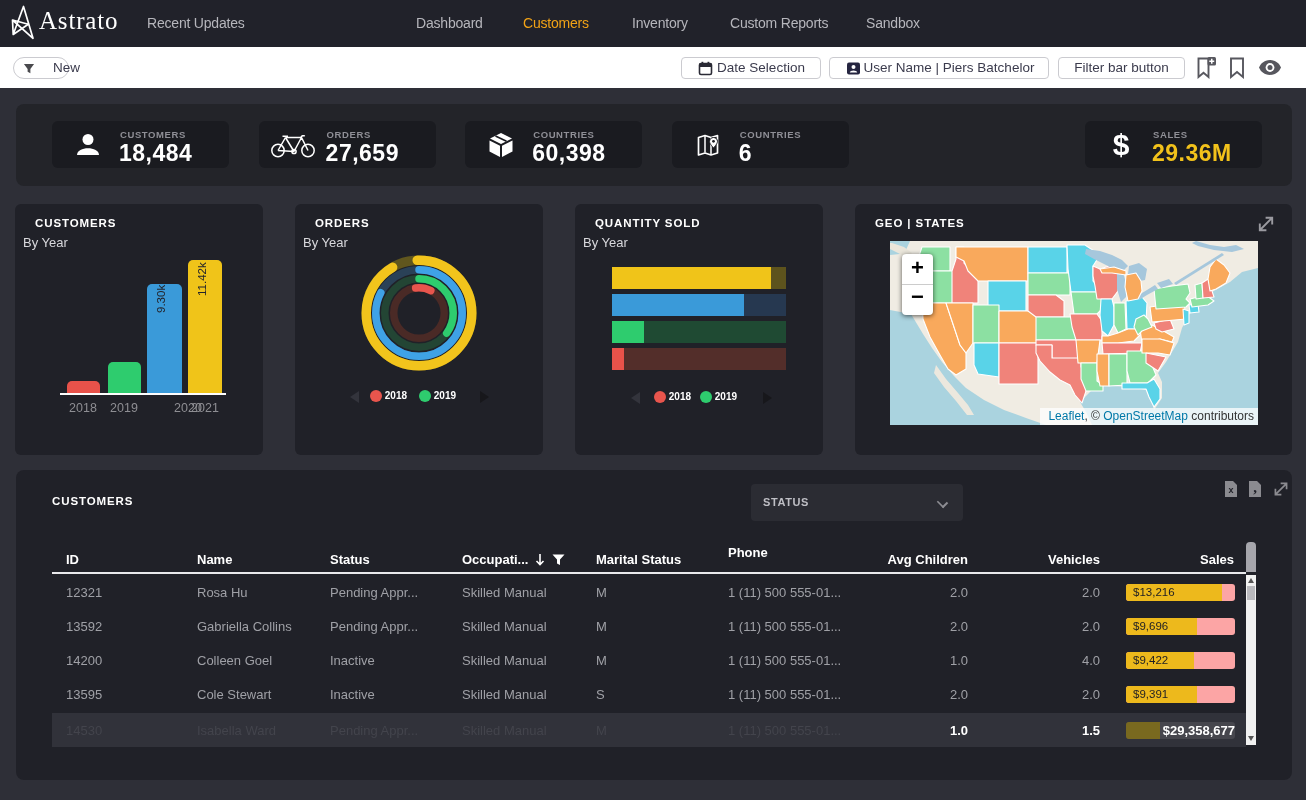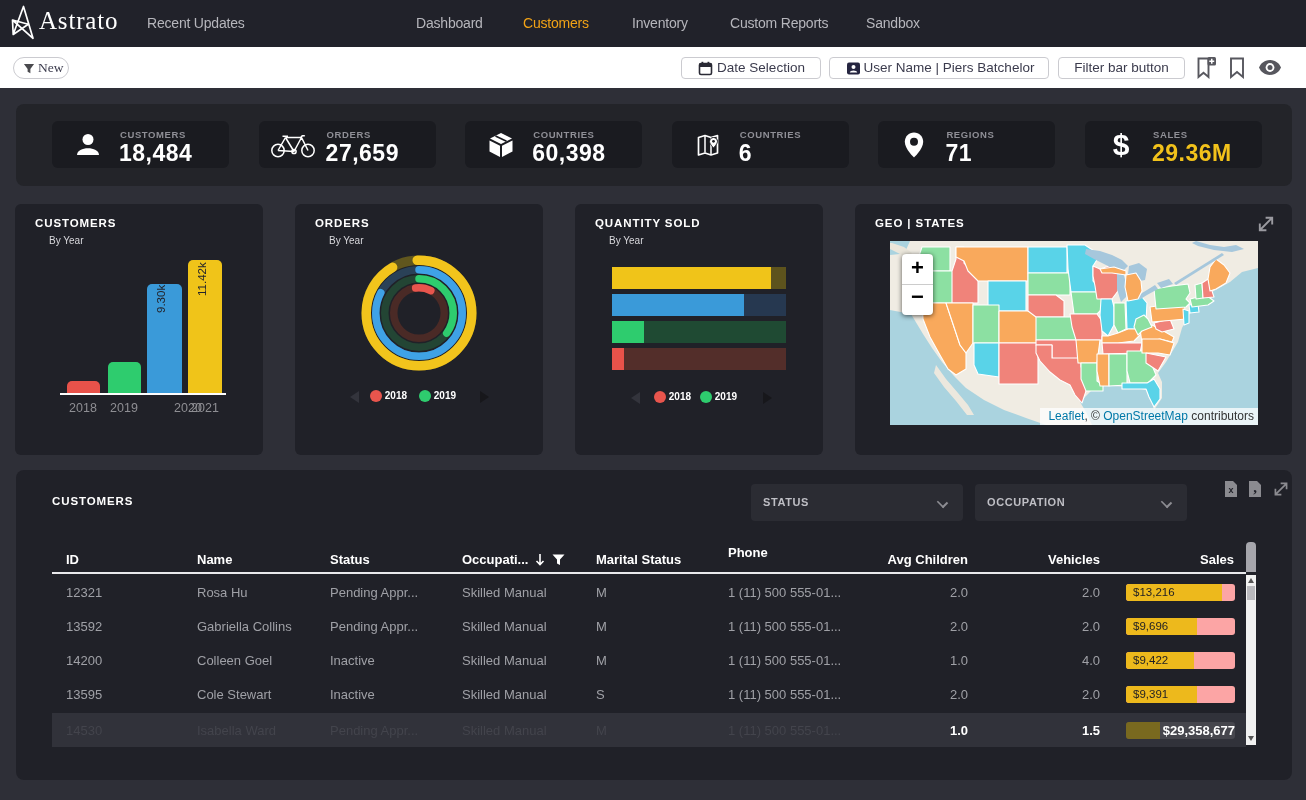--- a/index.html
+++ b/index.html
@@ -20,21 +20,21 @@
 
 .kpiwrap { position:absolute; left:16px; top:104px; width:1276px; height:82px; background:#232429; border-radius:8px; }
 .kpi { position:absolute; top:17px; width:177px; height:47px; background:#1a1b20; border-radius:6px; }
 .kpi .ic { position:absolute; left:22px; top:10px; width:28px; height:28px; }
 .kpi .lab { position:absolute; left:68px; top:8px; font-size:9.5px; font-weight:bold; letter-spacing:.6px; color:#8f8f96; }
 .kpi .val { position:absolute; left:67px; top:19px; font-size:23px; font-weight:bold; color:#fff; letter-spacing:.5px; }
 
 
 .panel { position:absolute; background:#202128; border-radius:6px; }
 .ptitle { position:absolute; left:20px; top:13px; font-size:11.5px; font-weight:bold; letter-spacing:.9px; color:#fff; }
-.psub { position:absolute; left:34px; top:31px; font-size:10px; color:#d8d8dc; }
+.psub { position:absolute; left:8px; top:31px; font-size:13px; color:#d8d8dc; }
 
 
 .bar { position:absolute; border-radius:5px 5px 0 0; }
 .axis { position:absolute; background:#fdfdfd; height:2px; }
 .xlab { position:absolute; font-size:12.5px; color:#8e8e93; width:40px; text-align:center; }
 .blab { position:absolute; font-size:11.5px; color:#23242c; transform:rotate(-90deg); transform-origin:left bottom; white-space:nowrap; }
 
 
 .leg { position:absolute; font-size:10px; font-weight:bold; color:#fff; }
 .dot { display:inline-block; width:12px; height:12px; border-radius:50%; vertical-align:-3px; }
@@ -69,21 +69,21 @@
   <div class="navlink" style="left:632px;">Inventory</div>
   <div class="navlink" style="left:730px;">Custom Reports</div>
   <div class="navlink" style="left:866px;">Sandbox</div>
 </div>
 
 <div class="toolbar">
   <div class="btn" style="left:13px; width:56px; border-radius:11px; text-align:left;">
     <svg style="position:absolute;left:9px;top:5px;" width="12" height="12" viewBox="0 0 13 13">
         <path d="M1 1 H12 L8 6.5 V11 L5 9.5 V6.5 Z" fill="#4a4a4e"></path>
       </svg>
-    <span style="margin-left:24px;font-family:Liberation Serif, serif;">New</span>
+    <span style="margin-left:39px;">New</span>
   </div>
   <div class="btn" style="left:681px; width:140px;">
     <svg style="position:absolute;left:16px;top:3px;" width="15" height="15" viewBox="0 0 15 15">
         <rect x="1.5" y="2.5" width="12" height="11" rx="1.5" fill="none" stroke="#2a2a35" stroke-width="1.6"></rect>
         <rect x="1.5" y="2.5" width="12" height="3.5" fill="#2a2a35"></rect>
         <rect x="3.5" y="0.8" width="1.8" height="3" fill="#2a2a35"></rect>
         <rect x="9.5" y="0.8" width="1.8" height="3" fill="#2a2a35"></rect>
       </svg>
     <span style="margin-left:20px;">Date Selection</span>
   </div>
@@ -146,28 +146,20 @@
   </div>
   <div class="kpi" style="left:655.8px;">
     <svg class="ic" viewBox="0 0 28 28">
         <path d="M4.5 6.5 L11 4.5 L17 6.5 L23.5 4.5 V22 L17 24 L11 22 L4.5 24 Z" fill="none" stroke="#fff" stroke-width="1.7" stroke-linejoin="round"></path>
         <path d="M11 5 V21.5 M17 7 V23.5" stroke="#fff" stroke-width="1.5"></path>
         <path d="M19.5 6.5 C17.2 6.5 15.5 8.3 15.5 10.4 C15.5 13 19.5 16.8 19.5 16.8 C19.5 16.8 23.5 13 23.5 10.4 C23.5 8.3 21.8 6.5 19.5 6.5 Z" fill="#fff" stroke="#1a1b20" stroke-width="1"></path>
         <circle cx="19.5" cy="10.3" r="1.4" fill="#1a1b20"></circle>
       </svg>
     <div class="lab">COUNTRIES</div>
       <div class="val">6</div>
-  </div>
-  <div class="kpi" style="left:862.4px;">
-    <svg class="ic" viewBox="0 0 28 28">
-        <path d="M14 1.5 C8.8 1.5 4.8 5.6 4.8 10.8 C4.8 18 14 26.5 14 26.5 C14 26.5 23.2 18 23.2 10.8 C23.2 5.6 19.2 1.5 14 1.5 Z" fill="#fff"></path>
-        <circle cx="14" cy="10.8" r="4" fill="#1a1b20"></circle>
-      </svg>
-    <div class="lab">REGIONS</div>
-      <div class="val">71</div>
   </div>
   <div class="kpi" style="left:1069px;">
     <svg class="ic" viewBox="0 0 28 28">
         <text x="14" y="24" font-size="30" font-weight="bold" fill="#fff" text-anchor="middle" font-family="Liberation Sans">$</text>
       </svg>
     <div class="lab">SALES</div>
       <div class="val" style="color:#f2c21b;">29.36M</div>
   </div>
 </div>
 
@@ -315,21 +307,20 @@
     <div style="position:absolute; left:0; top:0; width:31px; height:30px; color:#000; font-size:22px; font-weight:bold; text-align:center; line-height:28px;">+</div>
     <div style="position:absolute; left:0; top:30px; width:31px; border-top:1px solid #ccc;"></div>
     <div style="position:absolute; left:0; top:30px; width:31px; height:30px; color:#000; font-size:22px; font-weight:bold; text-align:center; line-height:26px;">−</div>
   </div>
   </div>
 </div>
 
 <div class="panel" style="left:16px; top:470px; width:1276px; height:310px; border-radius:8px;">
   <div class="ptitle" style="left:36px; top:25px;">CUSTOMERS</div>
   <div class="drop" style="left:735px; top:14px;">STATUS<div class="chev"></div></div>
-  <div class="drop" style="left:959px; top:14px;">OCCUPATION<div class="chev"></div></div>
 
   <svg style="position:absolute; left:1207px; top:10px;" width="16" height="18" viewBox="0 0 16 18">
       <path d="M2 1 H10 L14 5 V17 H2 Z" fill="#8b8b90"></path>
       <text x="8" y="13" font-size="9" font-weight="bold" fill="#202128" text-anchor="middle" font-family="Liberation Sans">x</text>
     </svg>
   <svg style="position:absolute; left:1231px; top:10px;" width="16" height="18" viewBox="0 0 16 18">
       <path d="M2 1 H10 L14 5 V17 H2 Z" fill="#8b8b90"></path>
       <text x="8" y="12" font-size="15" font-weight="bold" fill="#202128" text-anchor="middle" font-family="Liberation Serif">,</text>
     </svg>
   <svg style="position:absolute; left:1256px; top:10px;" width="18" height="18" viewBox="0 0 20 20">

